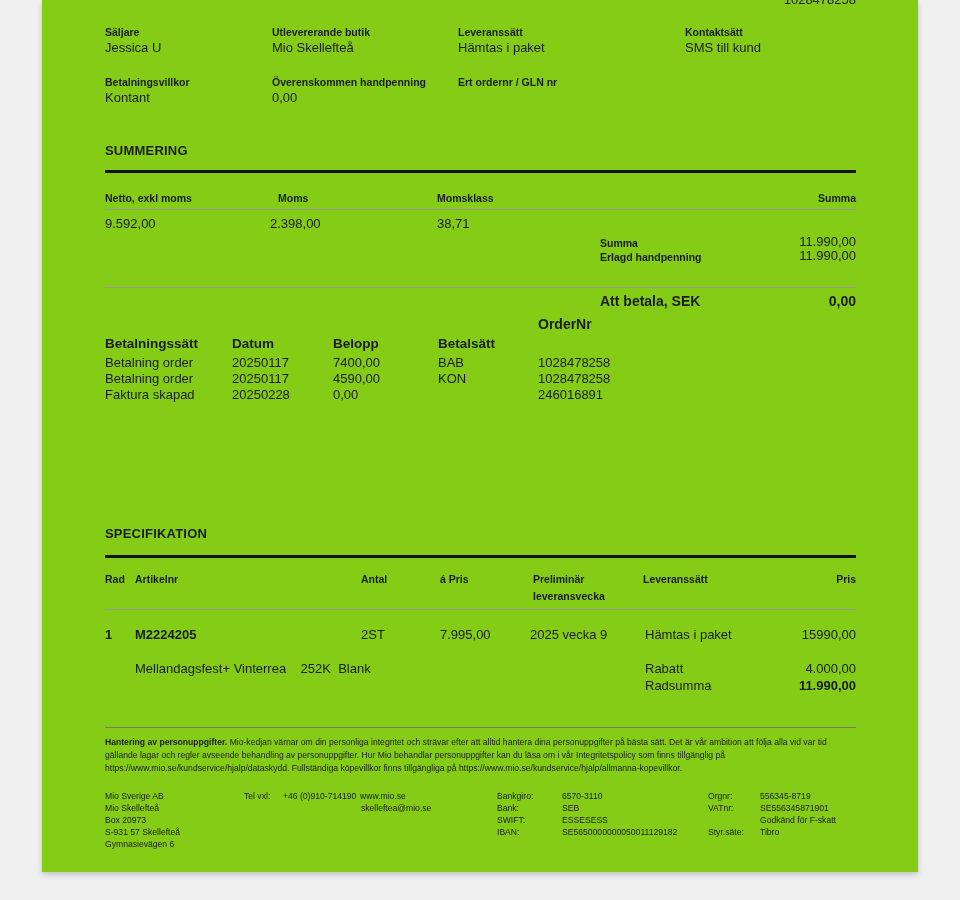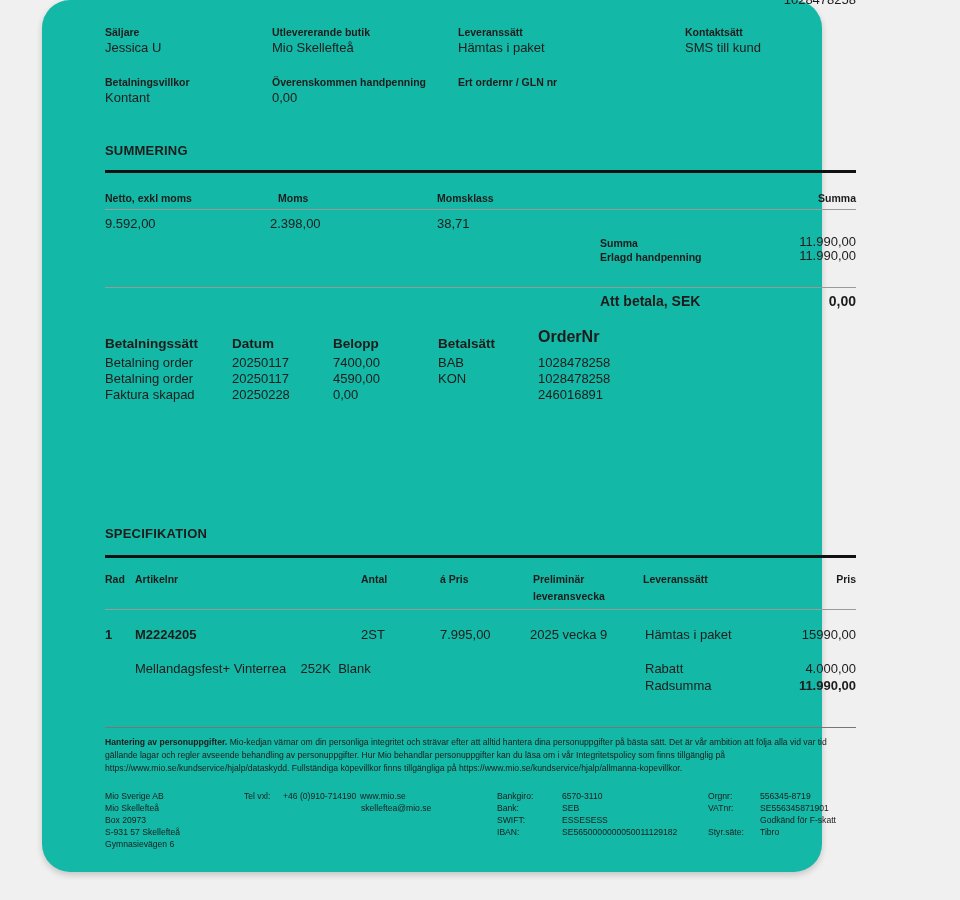--- a/index.html
+++ b/index.html
@@ -4,24 +4,23 @@
 <style>
   html,body{margin:0;padding:0;}
   body{
     width:960px;height:900px;position:relative;
     background:#f0f0f0;
     font-family:"Liberation Sans","DejaVu Sans",sans-serif;
     color:#1c1c1c;
     overflow:hidden;
   }
   .page{
-    position:absolute;left:42px;top:0;width:780px;height:872px;
-    background:#14b8a6;
+    position:absolute;left:42px;top:0;width:876px;height:872px;
+    background:#84cc16;
     box-shadow:0 3px 6px rgba(0,0,0,0.18);
-    border-radius:28px;
   }
   .abs{position:absolute;white-space:nowrap;}
   .lbl{font-size:10.5px;font-weight:bold;}
   .val{font-size:13px;}
   .h1{font-size:13px;font-weight:bold;letter-spacing:0.2px;}
   .rule-thick{position:absolute;left:63px;width:751px;height:3px;background:#111;}
   .rule-thin{position:absolute;left:63px;width:751px;height:1px;background:#9a9a9a;}
   .right{text-align:right;}
   .bold{font-weight:bold;}
   .pre{white-space:pre;}
@@ -76,21 +75,21 @@
   <div class="abs val right" style="left:664px;top:248px;width:150px;">11.990,00</div>
 
   <div class="rule-thin" style="top:287px;"></div>
   <div class="abs bold" style="left:558px;top:293px;font-size:14px;">Att betala, SEK</div>
   <div class="abs bold right" style="left:664px;top:293px;width:150px;font-size:14px;">0,00</div>
 
   <div class="abs bold" style="left:63px;top:336px;font-size:13.5px;">Betalningssätt</div>
   <div class="abs bold" style="left:190px;top:336px;font-size:13.5px;">Datum</div>
   <div class="abs bold" style="left:291px;top:336px;font-size:13.5px;">Belopp</div>
   <div class="abs bold" style="left:396px;top:336px;font-size:13.5px;">Betalsätt</div>
-  <div class="abs bold" style="left:496px;top:328px;font-size:16px;">OrderNr</div>
+  <div class="abs bold" style="left:496px;top:316px;font-size:14px;">OrderNr</div>
 
   <div class="abs val" style="left:63px;top:355px;">Betalning order</div>
   <div class="abs val" style="left:190px;top:355px;">20250117</div>
   <div class="abs val" style="left:291px;top:355px;">7400,00</div>
   <div class="abs val" style="left:396px;top:355px;">BAB</div>
   <div class="abs val" style="left:496px;top:355px;">1028478258</div>
 
   <div class="abs val" style="left:63px;top:371px;">Betalning order</div>
   <div class="abs val" style="left:190px;top:371px;">20250117</div>
   <div class="abs val" style="left:291px;top:371px;">4590,00</div>

